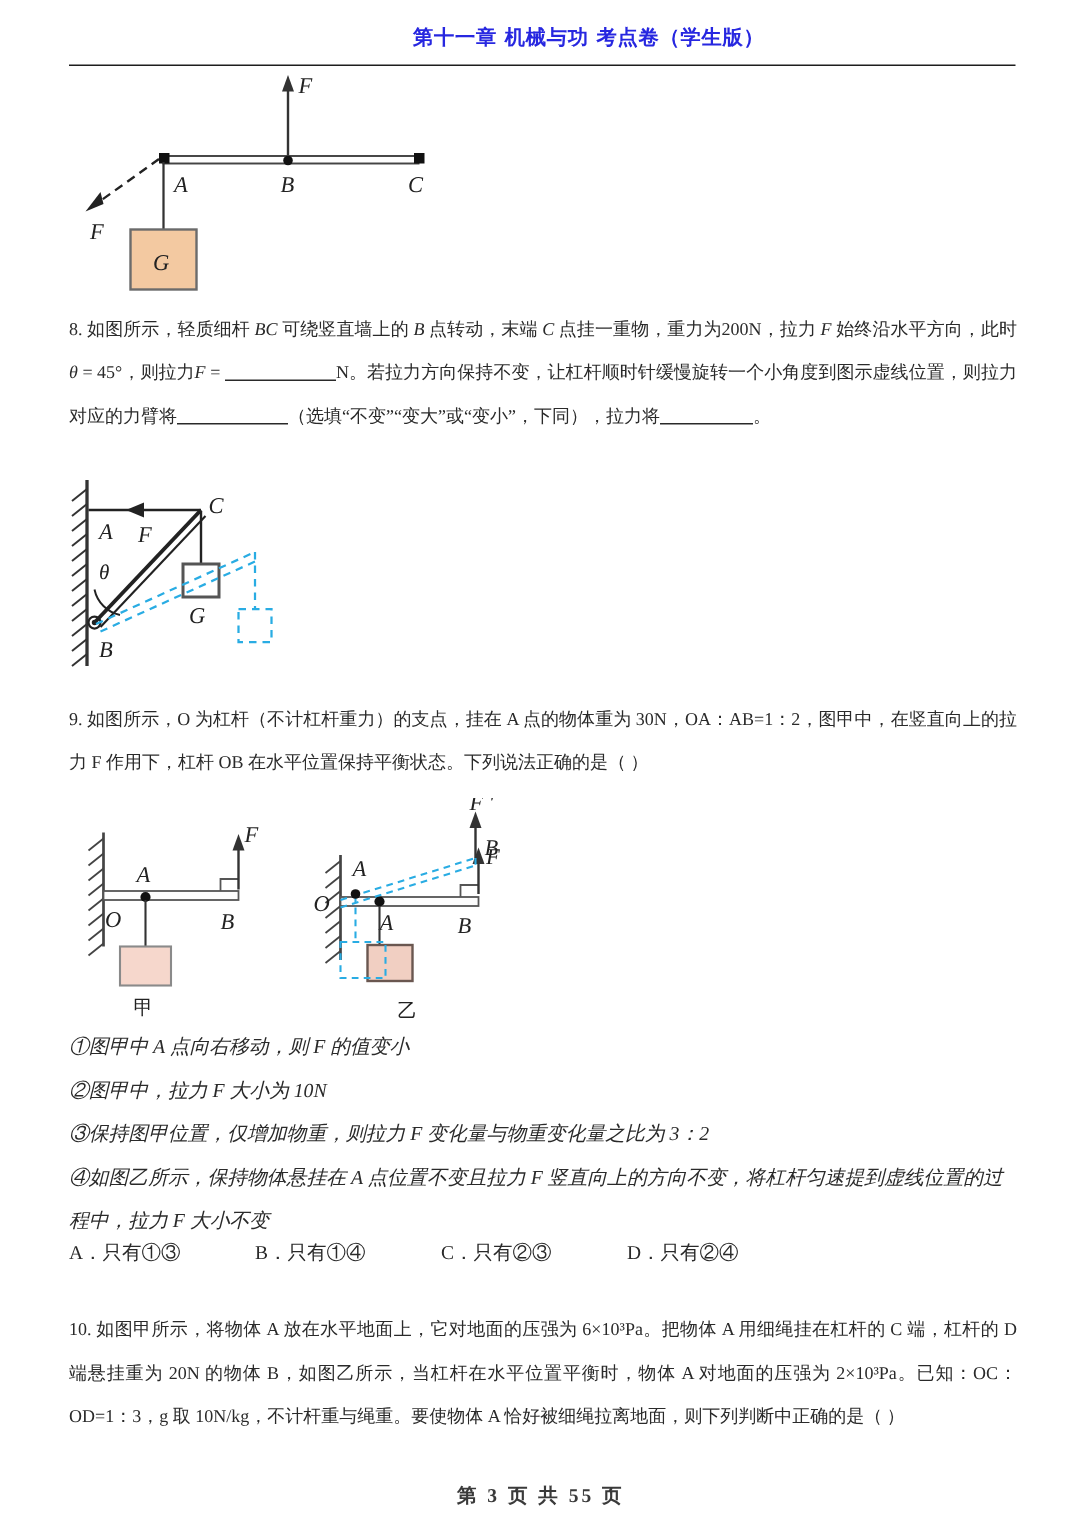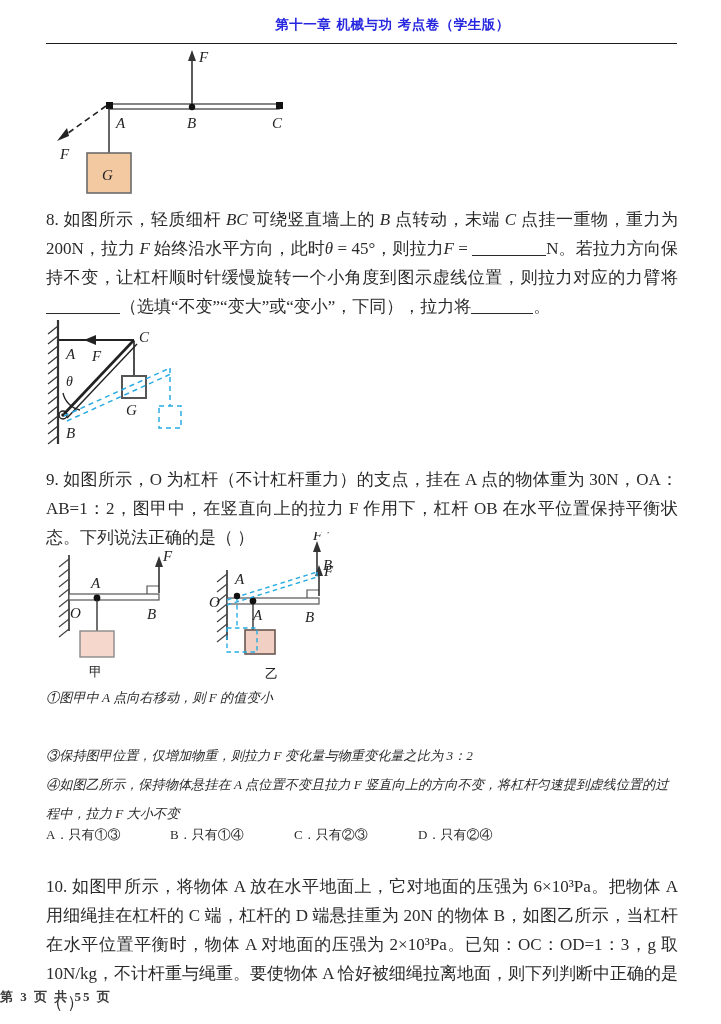--- a/index.html
+++ b/index.html
@@ -32,32 +32,33 @@
   .header-rule {
     position: absolute;
     top: 43px; left: 46px;
     width: 631px; height: 0;
     border-top: 1.6px solid #1d1d1d;
   }
   
   .doc-footer {
     position: absolute;
     bottom: 18px; left: 0; width: 721px;
+    text-align: center;
     font-size: 13px;
     font-weight: bold;
     letter-spacing: 2px;
     color: #3a3a3a;
     font-family: "Liberation Serif", serif;
   }
   
   .q {
     position: absolute;
     left: 46px;
     width: 632px;
-    font-size: 17px;
+    font-size: 12px;
     line-height: 29px;
     text-align: justify;
     color: #2a2a2a;
   }
   .q .it { font-style: italic; }
   .blank {
     display: inline-block;
     min-width: 74px;
     border-bottom: 1.3px solid #2a2a2a;
     vertical-align: -2px;
@@ -257,20 +258,21 @@
       <line x1="112" y1="40" x2="112" y2="16" stroke="#333" stroke-width="1.6"></line>
       <polygon points="112,9 108,20 116,20" fill="#333"></polygon>
       <text x="108" y="8" font-family="Liberation Serif, serif" font-style="italic" font-size="15" fill="#222">F ′</text>
       <text x="118" y="38" font-family="Liberation Serif, serif" font-style="italic" font-size="15" fill="#222">B</text>
 
       <text x="60" y="146" font-family="DejaVu Sans, Liberation Sans, sans-serif" font-size="13" fill="#222">乙</text>
     </svg>
   </div>
 
   <div class="opt" style="top:683px;">①图甲中 A 点向右移动，则 F 的值变小</div>
+  <div class="opt" style="top:712px;">②图甲中，拉力 F 大小为 10N</div>
   <div class="opt" style="top:741px;">③保持图甲位置，仅增加物重，则拉力 F 变化量与物重变化量之比为 3：2</div>
   <div class="opt" style="top:770px;">④如图乙所示，保持物体悬挂在 A 点位置不变且拉力 F 竖直向上的方向不变，将杠杆匀速提到虚线位置的过程中，拉力 F 大小不变</div>
 
   <div class="choices" style="top:826px;">
     <span class="ch">A．只有①③</span><span class="ch">B．只有①④</span><span class="ch">C．只有②③</span><span class="ch">D．只有②④</span>
   </div>
 
   <div class="q" style="top:858px;margin-top:14px;">10. 如图甲所示，将物体 A 放在水平地面上，它对地面的压强为 6×10³Pa。把物体 A 用细绳挂在杠杆的 C 端，杠杆的 D 端悬挂重为 20N 的物体 B，如图乙所示，当杠杆在水平位置平衡时，物体 A 对地面的压强为 2×10³Pa。已知：OC：OD=1：3，g 取 10N/kg，不计杆重与绳重。要使物体 A 恰好被细绳拉离地面，则下列判断中正确的是（    ）</div>
 
   <div class="doc-footer">第 3 页 共 55 页</div>

